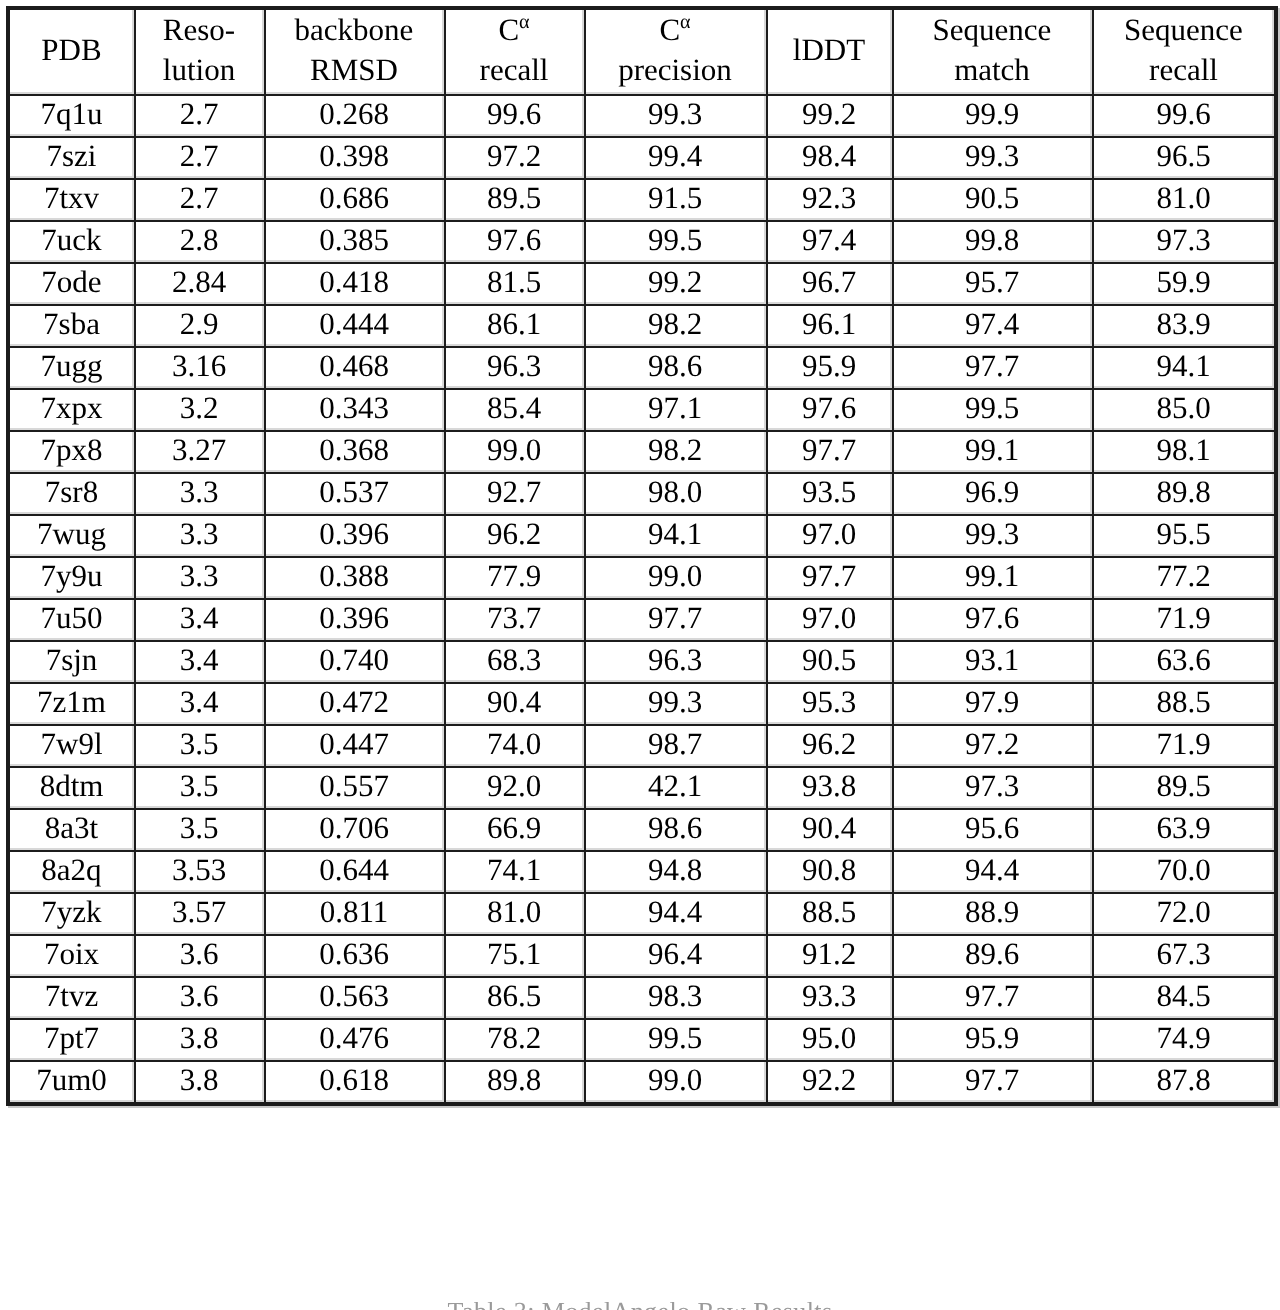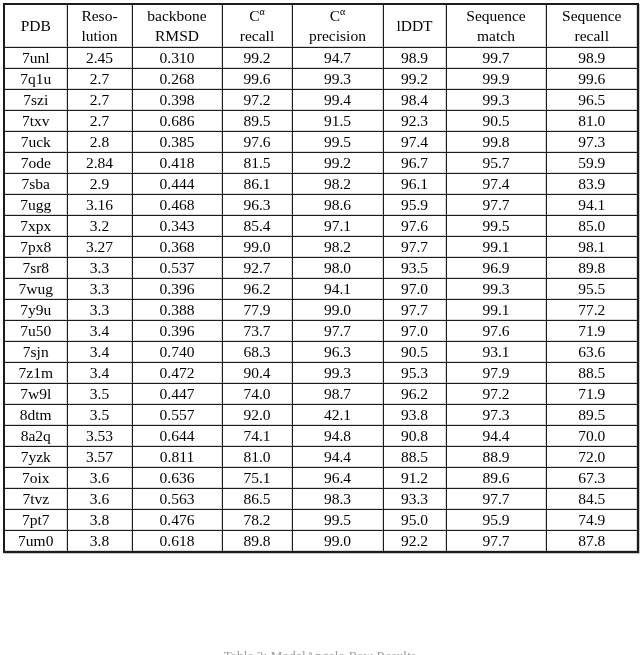--- a/index.html
+++ b/index.html
@@ -114,30 +114,20 @@
             <div>match</div>
           </th>
           <th>
             <div>Sequence</div>
             <div>recall</div>
           </th>
         </tr>
     </thead>
     <tbody>
         <tr>
-          <td>7unl</td>
-          <td>2.45</td>
-          <td>0.310</td>
-          <td>99.2</td>
-          <td>94.7</td>
-          <td>98.9</td>
-          <td>99.7</td>
-          <td>98.9</td>
-        </tr>
-        <tr>
           <td>7q1u</td>
           <td>2.7</td>
           <td>0.268</td>
           <td>99.6</td>
           <td>99.3</td>
           <td>99.2</td>
           <td>99.9</td>
           <td>99.6</td>
         </tr>
         <tr>
@@ -294,20 +284,30 @@
           <td>8dtm</td>
           <td>3.5</td>
           <td>0.557</td>
           <td>92.0</td>
           <td>42.1</td>
           <td>93.8</td>
           <td>97.3</td>
           <td>89.5</td>
         </tr>
         <tr>
+          <td>8a3t</td>
+          <td>3.5</td>
+          <td>0.706</td>
+          <td>66.9</td>
+          <td>98.6</td>
+          <td>90.4</td>
+          <td>95.6</td>
+          <td>63.9</td>
+        </tr>
+        <tr>
           <td>8a2q</td>
           <td>3.53</td>
           <td>0.644</td>
           <td>74.1</td>
           <td>94.8</td>
           <td>90.8</td>
           <td>94.4</td>
           <td>70.0</td>
         </tr>
         <tr>

